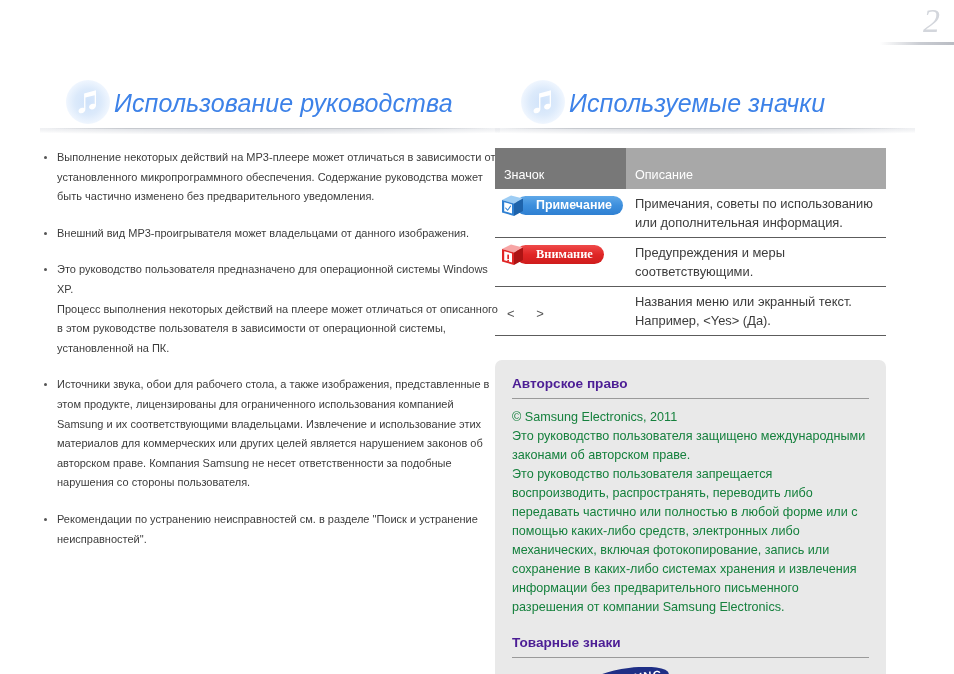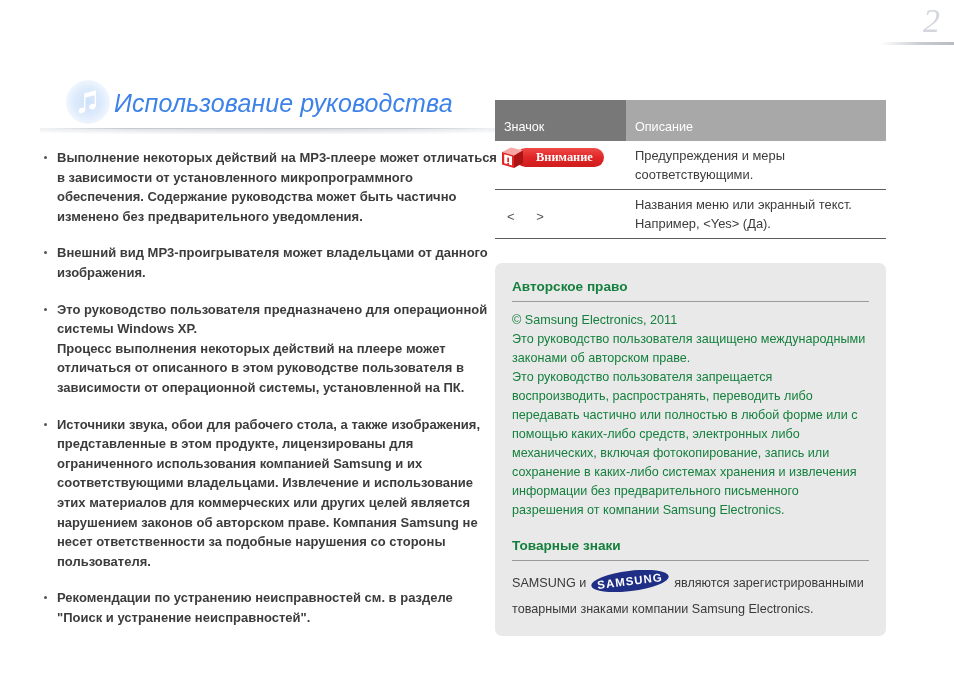--- a/index.html
+++ b/index.html
@@ -105,24 +105,23 @@
   
   .bullets {
     margin-top: 22px;
     padding: 0;
     list-style: none;
   }
   .bullet {
     position: relative;
     padding-left: 17px;
     margin-bottom: 17px;
-    font-size: 13px;
+    font-size: 11px;
     line-height: 19.6px;
     color: #3c3c3c;
-    font-weight: bold;
   }
   .bullet:before {
     content: "";
     position: absolute;
     left: 4px;
     top: 8px;
     width: 3px;
     height: 3px;
     border-radius: 50%;
     background: #555;
@@ -202,21 +201,21 @@
     margin-top: 24px;
     width: 391px;
     background: #e9e9e9;
     border-radius: 7px;
     padding: 16px 17px 16px 17px;
     box-sizing: border-box;
   }
   .panel-heading {
     font-size: 13.6px;
     font-weight: 700;
-    color: #15803d;
+    color: #4c1d95;
     padding-bottom: 7px;
     border-bottom: 1px solid #9a9a9a;
     margin: 0 0 9px 0;
   }
   .panel-heading.second { margin-top: 18px; }
   .panel-p {
     font-size: 12.6px;
     line-height: 19px;
     color: #15803d;
     margin: 0;
@@ -258,29 +257,55 @@
     <li class="bullet">Внешний вид MP3-проигрывателя может владельцами от данного изображения.</li>
     <li class="bullet" style="white-space:pre-line;">Это руководство пользователя предназначено для операционной системы Windows XP.
 Процесс выполнения некоторых действий на плеере может отличаться от описанного в этом руководстве пользователя в зависимости от операционной системы, установленной на ПК.</li>
     <li class="bullet">Источники звука, обои для рабочего стола, а также изображения, представленные в этом продукте, лицензированы для ограниченного использования компанией Samsung и их соответствующими владельцами. Извлечение и использование этих материалов для коммерческих или других целей является нарушением законов об авторском праве. Компания Samsung не несет ответственности за подобные нарушения со стороны пользователя.</li>
     <li class="bullet">Рекомендации по устранению неисправностей см. в разделе "Поиск и устранение неисправностей".</li>
   </ul>
 </div>
 
 <div class="col col-right">
 
+  <div class="sec-header">
+    <span class="sec-note-icon">
+      <svg width="22" height="26" viewBox="0 0 22 26" aria-hidden="true">
+        <path d="M19 1.2 L19 16.4 C19 18.7 17.1 20.4 14.9 20.4 C13.3 20.4 12.1 19.5 12.1 18.1 C12.1 16.3 13.9 14.8 16.1 14.8 C16.7 14.8 17.3 14.9 17.7 15.1 L17.7 6.2 L8.4 8.5 L8.4 20.3 C8.4 22.6 6.5 24.3 4.3 24.3 C2.7 24.3 1.5 23.4 1.5 22 C1.5 20.2 3.3 18.7 5.5 18.7 C6.1 18.7 6.7 18.8 7.1 19 L7.1 4.6 Z" fill="#ffffff"></path>
+      </svg>
+    </span>
+    <div class="sec-title">Используемые значки</div>
+    <div class="sec-rule"></div>
+  </div>
 
   <table class="icons-table">
     <thead>
       <tr>
         <th class="th-icon">Значок</th>
         <th class="th-desc">Описание</th>
       </tr>
     </thead>
     <tbody>
+      <tr class="row-first">
+        <td class="td-icon">
+          <span class="badge">
+            <span class="badge-pill pill-note">Примечание</span>
+            <span class="badge-cube">
+              <svg width="25" height="24" viewBox="0 0 25 24" aria-hidden="true">
+                <polygon points="2,6 11,1.5 23,4.5 14,9.5" fill="#9ecdf4"></polygon>
+                <polygon points="2,6 14,9.5 14,22 2,18.5" fill="#2f80d2"></polygon>
+                <polygon points="14,9.5 23,4.5 23,17 14,22" fill="#1e63ab"></polygon>
+                <polygon points="4.2,8.2 12,10.4 12,19.4 4.2,17.2" fill="#ffffff"></polygon>
+                <path d="M5.6 13.3 L7.6 15.4 L10.6 11.3 L11.1 12.3 L7.7 17.1 L5.2 14.2 Z" fill="#2f80d2"></path>
+              </svg>
+            </span>
+          </span>
+        </td>
+        <td class="td-desc">Примечания, советы по использованию или дополнительная информация.</td>
+      </tr>
       <tr>
         <td class="td-icon">
           <span class="badge">
             <span class="badge-pill pill-warn">Внимание</span>
             <span class="badge-cube">
               <svg width="25" height="24" viewBox="0 0 25 24" aria-hidden="true">
                 <polygon points="2,6 11,1.5 23,4.5 14,9.5" fill="#f7a5a5"></polygon>
                 <polygon points="2,6 14,9.5 14,22 2,18.5" fill="#e02626"></polygon>
                 <polygon points="14,9.5 23,4.5 23,17 14,22" fill="#ad1414"></polygon>
                 <polygon points="4.2,8.2 12,10.4 12,19.4 4.2,17.2" fill="#ffffff"></polygon>

